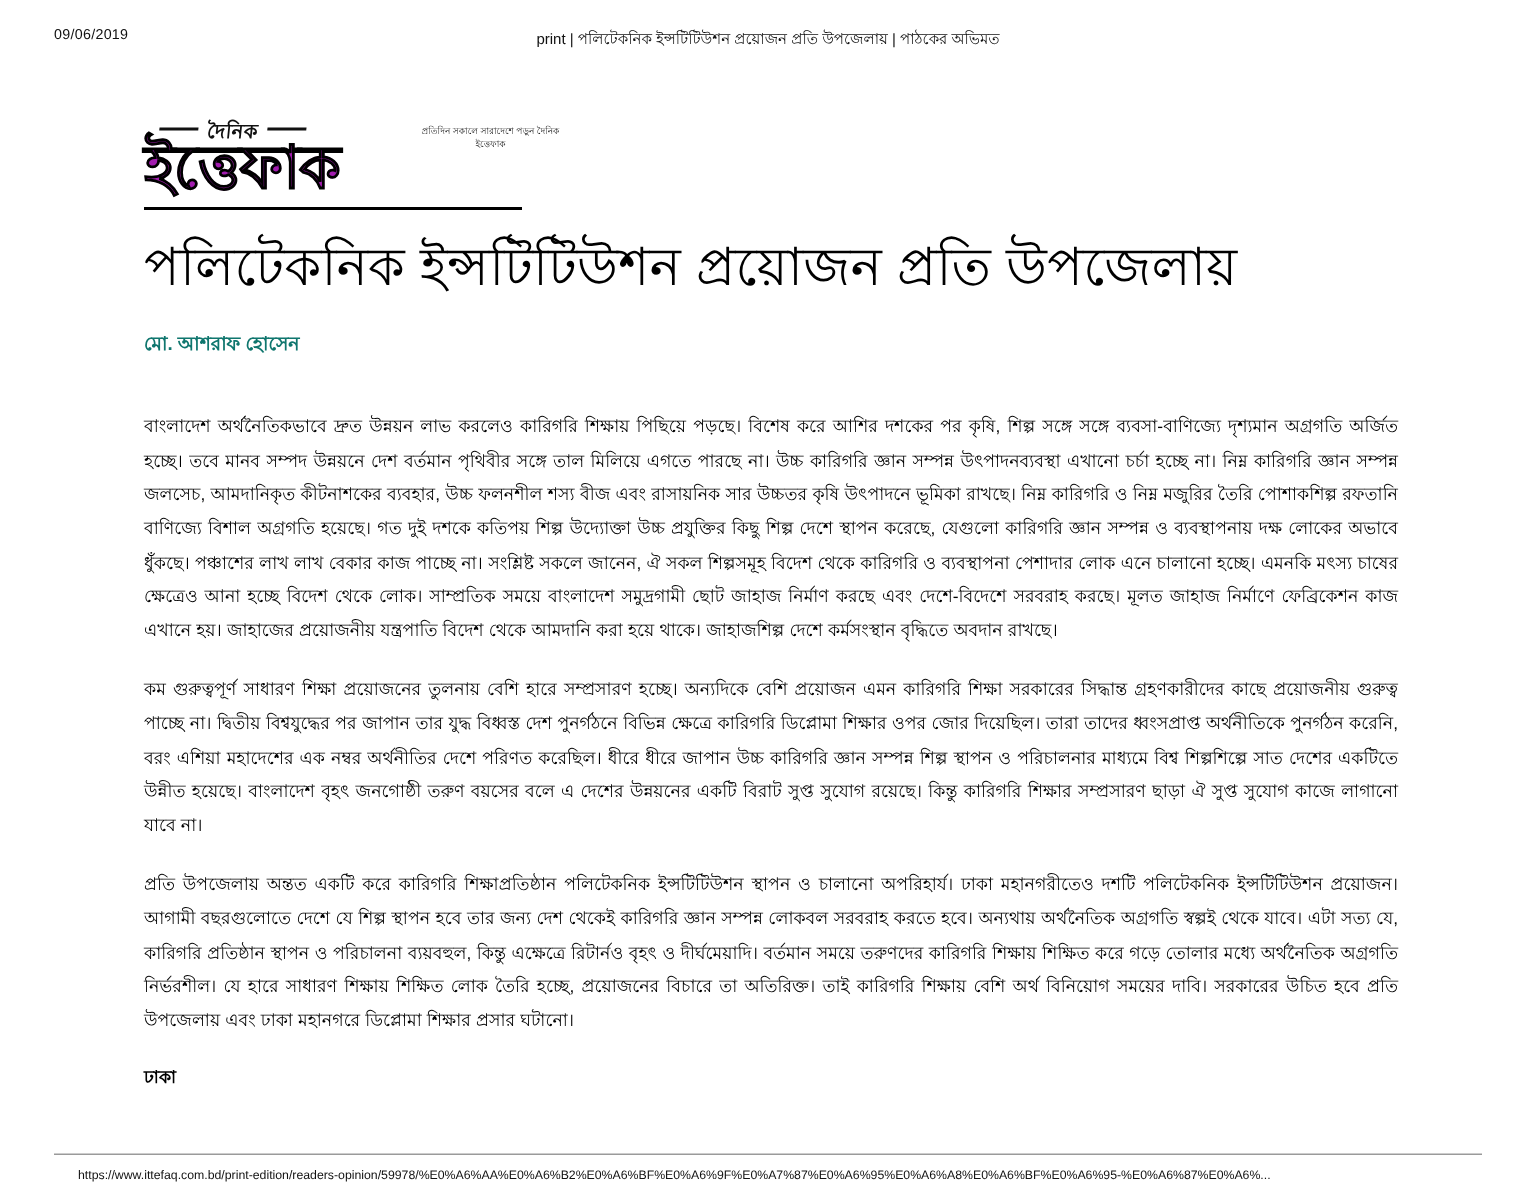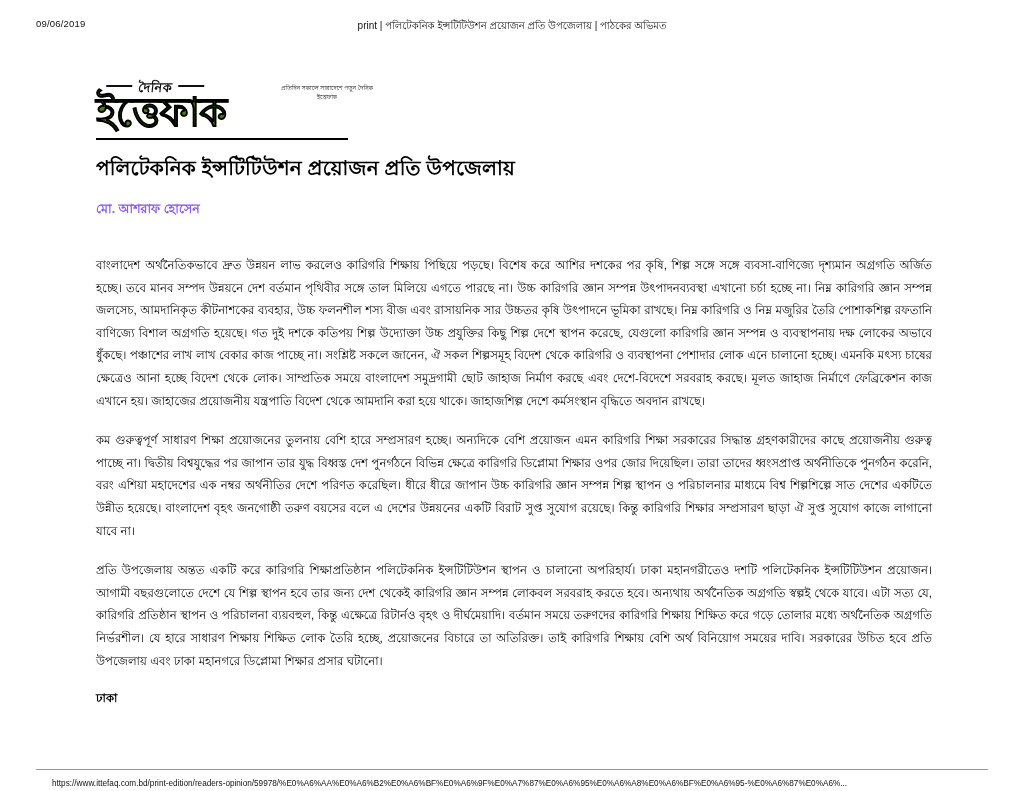--- a/index.html
+++ b/index.html
@@ -74,21 +74,21 @@
   }
   .masthead .dainik::before { left: -32px; }
   .masthead .dainik::after { right: -32px; }
   .masthead .logo-main {
     position: absolute;
     left: 0px;
     top: 12px;
     font-size: 40px;
     font-weight: bold;
     line-height: 1.12;
-    color: #4d7c0f;
+    color: #a21caf;
     letter-spacing: -1px;
     -webkit-text-stroke: 0.6px #000;
   }
   .masthead .tagline {
     position: absolute;
     left: 176px;
     top: 6px;
     width: 110px;
     font-size: 6px;
     line-height: 1.45;
@@ -104,37 +104,37 @@
     background: #000;
   }
   
   .article {
     position: absolute;
     left: 96px;
     top: 155px;
     width: 836px;
   }
   .headline {
-    font-size: 20px;
-    font-weight: bold;
+    font-size: 35px;
+    font-weight: normal;
     line-height: 1.35;
     margin: 0 0 18px 0;
     color: #000;
     letter-spacing: 0.2px;
   }
   .meta {
     font-size: 12.5px;
     margin: 0 0 28px 0;
     color: #111;
   }
   .author {
     font-size: 12.5px;
     font-weight: bold;
     margin: 0 0 34px 0;
-    color: #8b5cf6;
+    color: #0f766e;
   }
   .body-text p {
     font-size: 11.6px;
     line-height: 1.95;
     text-align: justify;
     margin: 16px 0 17px 0;
     color: #000;
     word-spacing: 0.2px;
   }
   .dateline {

